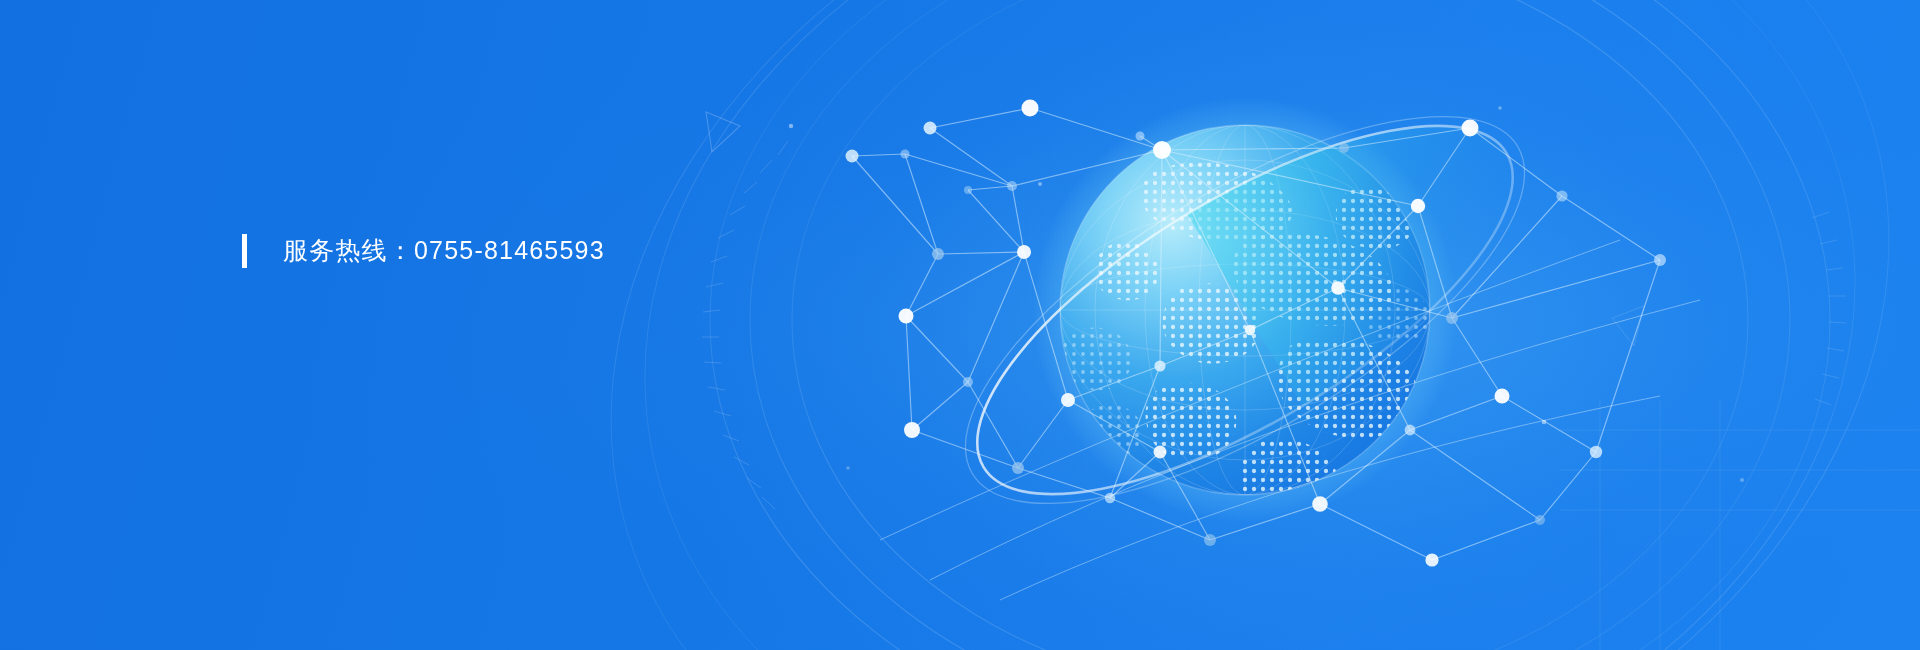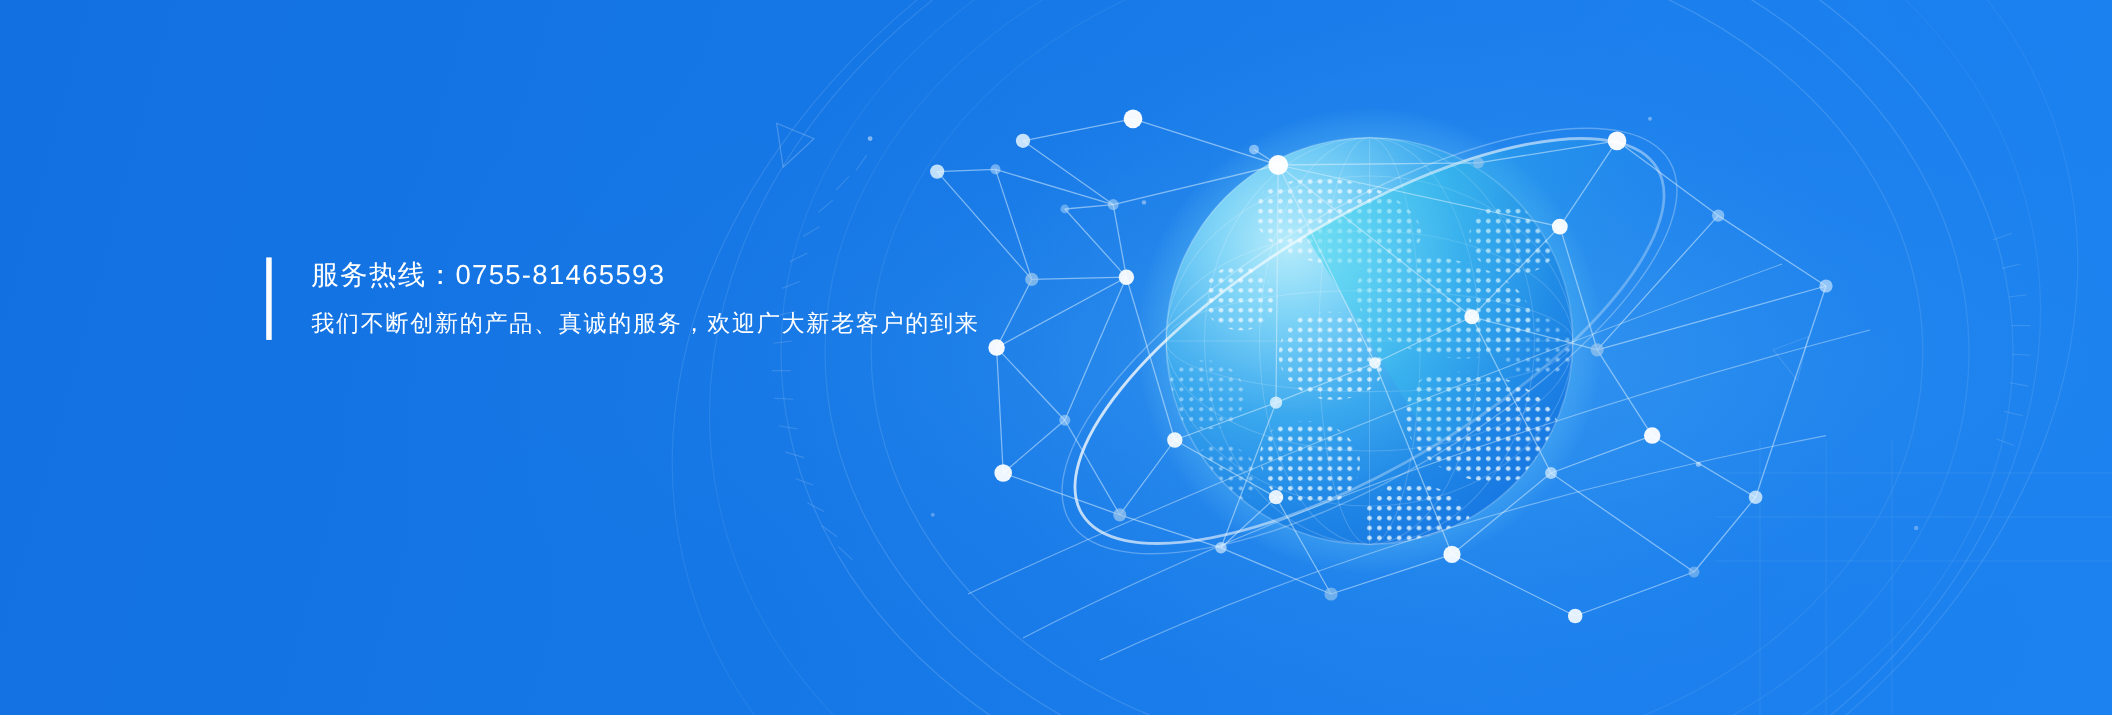--- a/index.html
+++ b/index.html
@@ -337,16 +337,15 @@
       <circle cx="1596" cy="452" r="6.2" fill="#e6f5ff" fill-opacity="0.75"></circle>
       <circle cx="1540" cy="520" r="5.0" fill="#9ec9ee" fill-opacity="0.55"></circle>
       <circle cx="1432" cy="560" r="6.6" fill="#ffffff" fill-opacity="0.88"></circle>
       <circle cx="1562" cy="196" r="5.6" fill="#bcdffa" fill-opacity="0.60"></circle>
       <circle cx="1660" cy="260" r="6.0" fill="#d8eeff" fill-opacity="0.62"></circle>
     </g>
   </svg>
 
   <div class="text-block">
     <div class="hotline">服务热线：0755-81465593</div>
-    <div class="subline">我们不断创新的产品、真诚的服务，欢迎广大新老客户的到来</div>
   </div>
 
 </div>
 
 </body></html>

